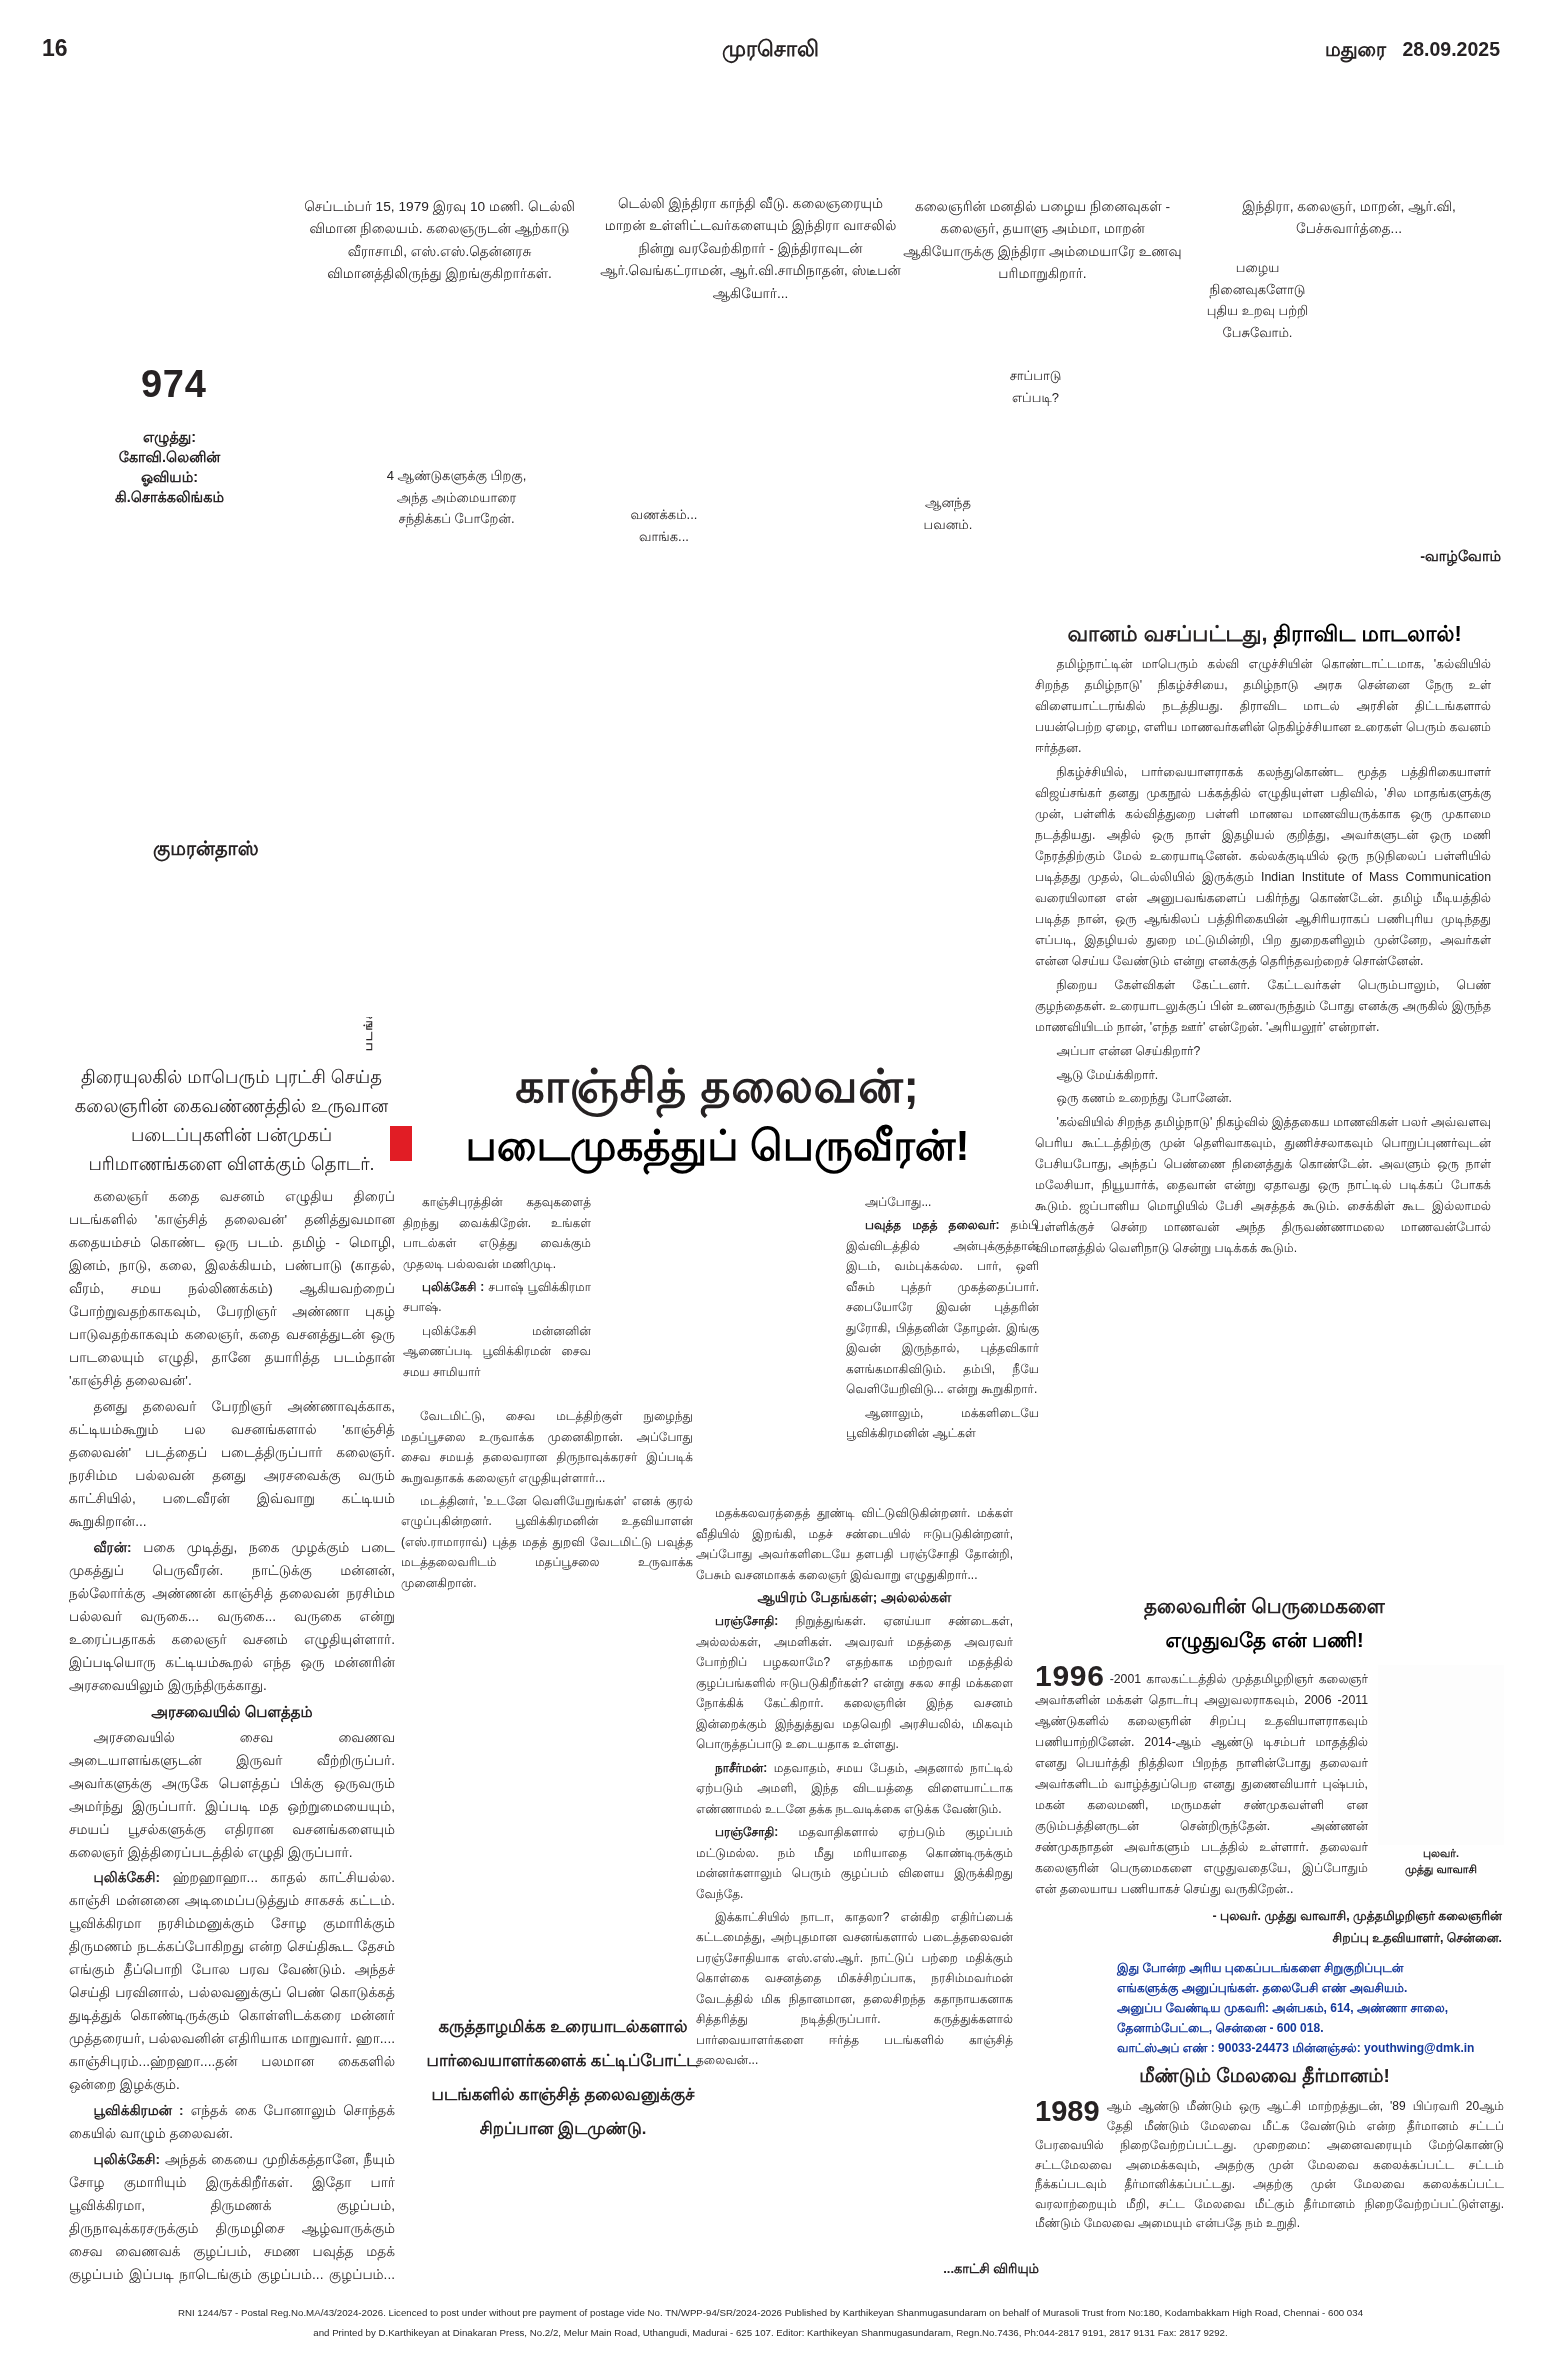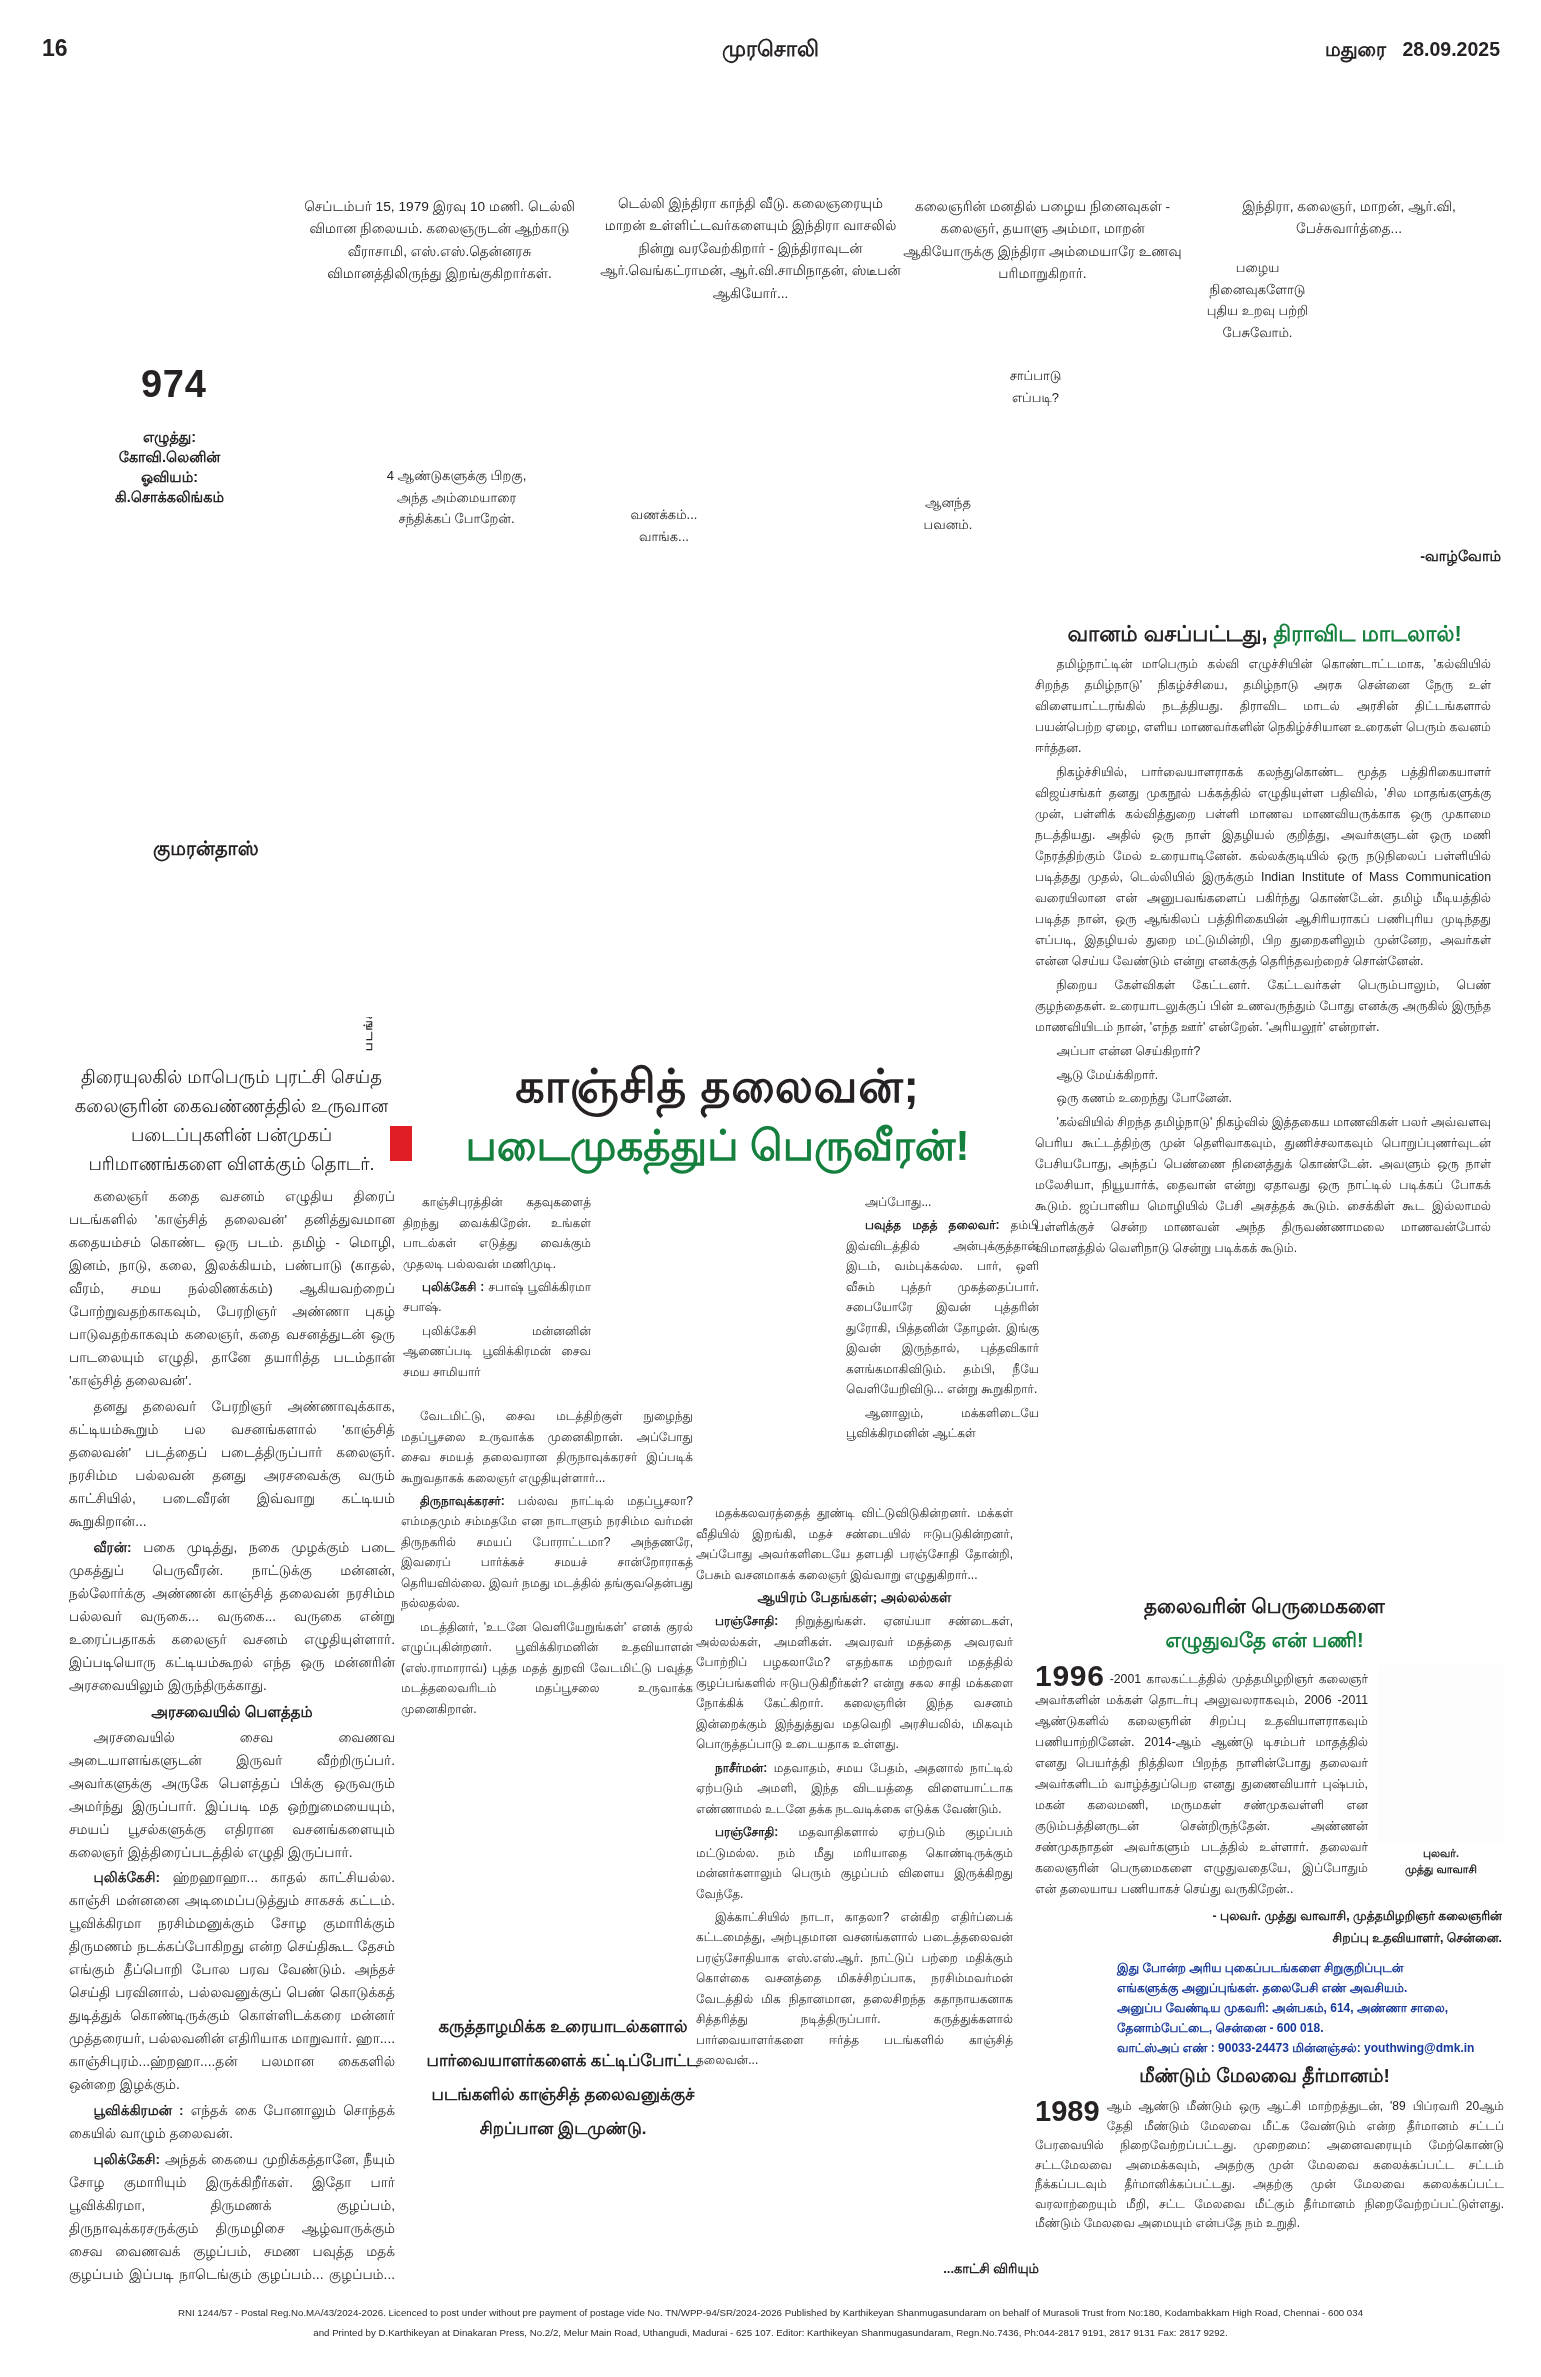--- a/index.html
+++ b/index.html
@@ -4,21 +4,21 @@
 <style>
   html,body{margin:0;padding:0;background:#e8e8e8;}
   #page{position:relative;width:1541px;height:2377px;background:#ffffff;
         font-family:"Liberation Sans","DejaVu Sans",sans-serif;color:#262223;overflow:hidden;}
   .abs{position:absolute;}
   .b{font-weight:bold;}
   .center{text-align:center;}
   .right{text-align:right;}
   .just{text-align:justify;}
   .pre{white-space:pre-line;}
-  .red{color:#15803d;}
+  .red{color:#000000;}
   
   .hdr{font-weight:bold;}
   
   .cap{font-size:13.7px;line-height:22.4px;text-align:center;}
   .bal{font-size:13px;line-height:21.6px;text-align:center;}
   .serial{font-size:38px;font-weight:900;letter-spacing:0.7px;margin-top:28px;}
   .credits{font-size:14.4px;line-height:20px;font-weight:bold;text-align:center;}
   
   .sb-title{font-size:21.6px;font-weight:bold;text-align:center;}
   .sb-body p{margin:0 0 4.3px 0;font-size:12.3px;line-height:21px;text-indent:21.6px;}
@@ -136,21 +136,20 @@
   <div class="abs" style="left:597px;top:1189px;width:241px;height:211px;background:#ffffff;"></div>
 
   <div class="abs just colbody cS" style="left:846px;top:1192px;width:193px;height:280px;">
     <p><b></b> <span>அப்போது...</span></p>
     <p><b>பவுத்த மதத் தலைவர்:</b> <span>தம்பி இவ்விடத்தில் அன்புக்குத்தான் இடம், வம்புக்கல்ல. பார், ஒளி வீசும் புத்தர் முகத்தைப்பார். சபையோரே இவன் புத்தரின் துரோகி, பித்தனின் தோழன். இங்கு இவன் இருந்தால், புத்தவிகார் களங்கமாகிவிடும். தம்பி, நீயே வெளியேறிவிடு... என்று கூறுகிறார்.</span></p>
     <p><b></b> <span>ஆனாலும், மக்களிடையே பூவிக்கிரமனின் ஆட்கள்</span></p>
   </div>
 
   <div class="abs just colbody cS" style="left:401px;top:1406px;width:292px;height:451px;">
     <p><b></b> <span>வேடமிட்டு, சைவ மடத்திற்குள் நுழைந்து மதப்பூசலை உருவாக்க முனைகிறான். அப்போது சைவ சமயத் தலைவரான திருநாவுக்கரசர் இப்படிக் கூறுவதாகக் கலைஞர் எழுதியுள்ளார்...</span></p>
-    <p><b>திருநாவுக்கரசர்:</b> <span>பல்லவ நாட்டில் மதப்பூசலா? எம்மதமும் சம்மதமே என நாடாளும் நரசிம்ம வர்மன் திருநகரில் சமயப் போராட்டமா? அந்தணரே, இவரைப் பார்க்கச் சமயச் சான்றோராகத் தெரியவில்லை. இவர் நமது மடத்தில் தங்குவதென்பது நல்லதல்ல.</span></p>
     <p><b></b> <span>மடத்தினர், 'உடனே வெளியேறுங்கள்' எனக் குரல் எழுப்புகின்றனர். பூவிக்கிரமனின் உதவியாளன் (எஸ்.ராமாராவ்) புத்த மதத் துறவி வேடமிட்டு பவுத்த மடத்தலைவரிடம் மதப்பூசலை உருவாக்க முனைகிறான்.</span></p>
   </div>
 
   <div class="abs just colbody cS" style="left:696px;top:1475px;width:317px;height:783px;margin-top:28px;">
     <p><b></b> <span>மதக்கலவரத்தைத் தூண்டி விட்டுவிடுகின்றனர். மக்கள் வீதியில் இறங்கி, மதச் சண்டையில் ஈடுபடுகின்றனர், அப்போது அவர்களிடையே தளபதி பரஞ்சோதி தோன்றி, பேசும் வசனமாகக் கலைஞர் இவ்வாறு எழுதுகிறார்...</span></p>
     <p class="subhead">ஆயிரம் பேதங்கள்; அல்லல்கள்</p>
     <p><b>பரஞ்சோதி:</b> <span>நிறுத்துங்கள். ஏனய்யா சண்டைகள், அல்லல்கள், அமளிகள். அவரவர் மதத்தை அவரவர் போற்றிப் பழகலாமே? எதற்காக மற்றவர் மதத்தில் குழப்பங்களில் ஈடுபடுகிறீர்கள்? என்று சகல சாதி மக்களை நோக்கிக் கேட்கிறார். கலைஞரின் இந்த வசனம் இன்றைக்கும் இந்துத்துவ மதவெறி அரசியலில், மிகவும் பொருத்தப்பாடு உடையதாக உள்ளது.</span></p>
     <p><b>நாசீர்மன்:</b> <span>மதவாதம், சமய பேதம், அதனால் நாட்டில் ஏற்படும் அமளி, இந்த விடயத்தை விளையாட்டாக எண்ணாமல் உடனே தக்க நடவடிக்கை எடுக்க வேண்டும்.</span></p>
     <p><b>பரஞ்சோதி:</b> <span>மதவாதிகளால் ஏற்படும் குழப்பம் மட்டுமல்ல. நம் மீது மரியாதை கொண்டிருக்கும் மன்னர்களாலும் பெரும் குழப்பம் விளைய இருக்கிறது வேந்தே.</span></p>
     <p><b></b> <span>இக்காட்சியில் நாடா, காதலா? என்கிற எதிர்ப்பைக் கட்டமைத்து, அற்புதமான வசனங்களால் படைத்தலைவன் பரஞ்சோதியாக எஸ்.எஸ்.ஆர். நாட்டுப் பற்றை மதிக்கும் கொள்கை வசனத்தை மிகச்சிறப்பாக, நரசிம்மவர்மன் வேடத்தில் மிக நிதானமான, தலைசிறந்த கதாநாயகனாக சித்தரித்து நடித்திருப்பார். கருத்துக்களால் பார்வையாளர்களை ஈர்த்த படங்களில் காஞ்சித் தலைவன்...</span></p>

